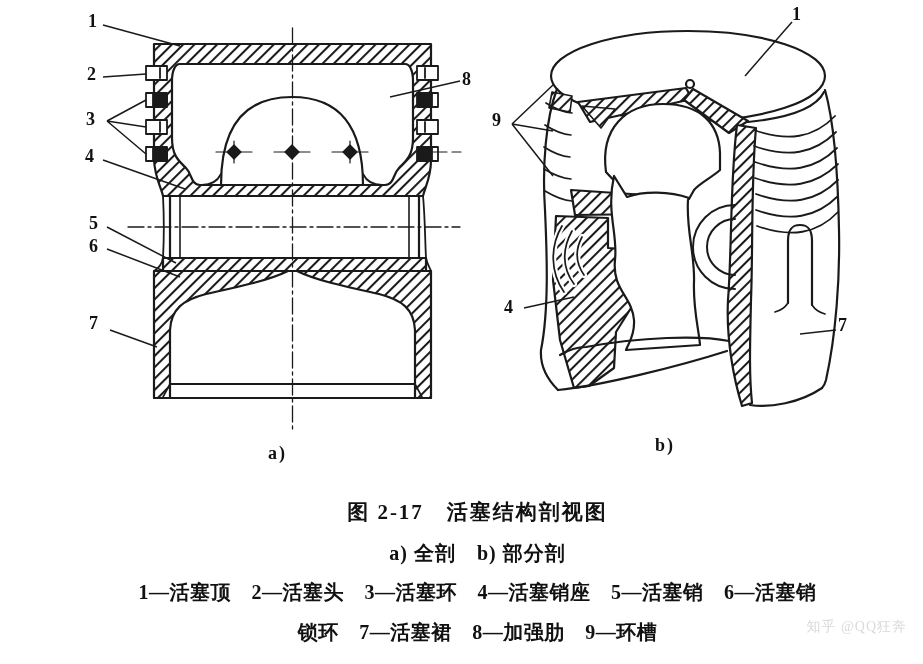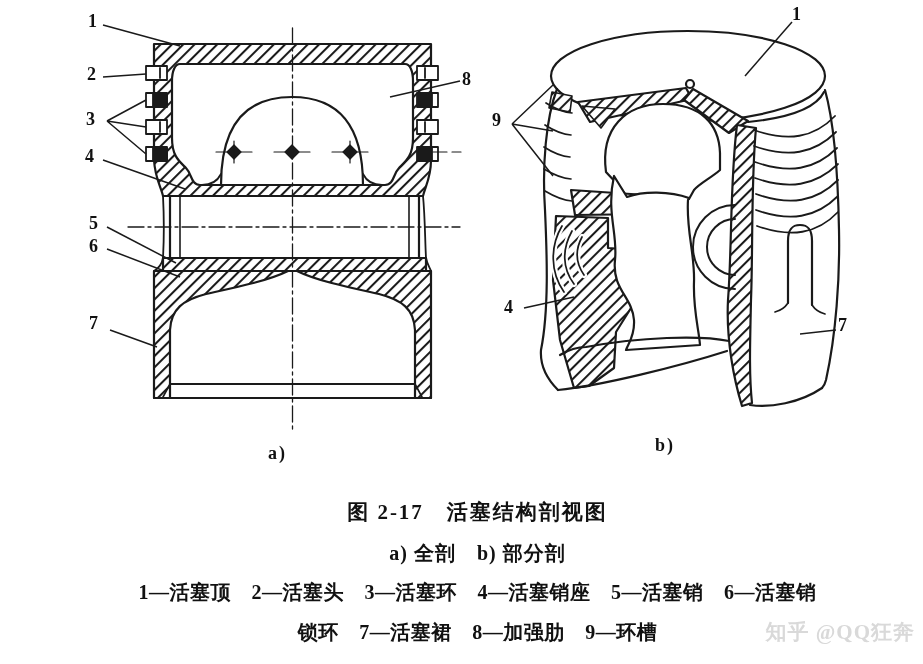--- a/index.html
+++ b/index.html
@@ -7,22 +7,22 @@
           font-family:"Liberation Serif","DejaVu Serif",serif;color:#111;}
   #drawing{position:absolute;left:0;top:0;}
   .callout{position:absolute;font-size:18px;font-weight:700;line-height:1;
            font-family:"Liberation Serif","DejaVu Serif",serif;}
   .viewlabel{position:absolute;font-size:18px;font-weight:700;line-height:1;letter-spacing:2px;}
   .cap{position:absolute;left:16px;width:923px;text-align:center;font-weight:700;}
   #fig-caption{top:498px;font-size:21px;letter-spacing:2px;}
   #sub-caption{top:540px;font-size:20px;letter-spacing:1px;}
   #legend1{top:579px;font-size:20px;letter-spacing:0.5px;}
   #legend2{top:619px;font-size:20px;letter-spacing:0.5px;}
-  #watermark{position:absolute;right:8px;top:618px;font-size:21px;letter-spacing:1px;
-             font-weight:700;color:#d9d9d9;}
+  #watermark{position:absolute;right:16px;top:618px;font-size:14px;letter-spacing:1px;
+             font-weight:400;color:#d9d9d9;}
 </style>
 </head>
 <body>
 
 <div id="canvas">
 
   <svg id="drawing" width="923" height="664" viewBox="0 0 923 664">
     <defs>
       <pattern id="h" width="8" height="8" patternUnits="userSpaceOnUse" patternTransform="rotate(45)">
         <rect width="8" height="8" fill="#ffffff"></rect>

